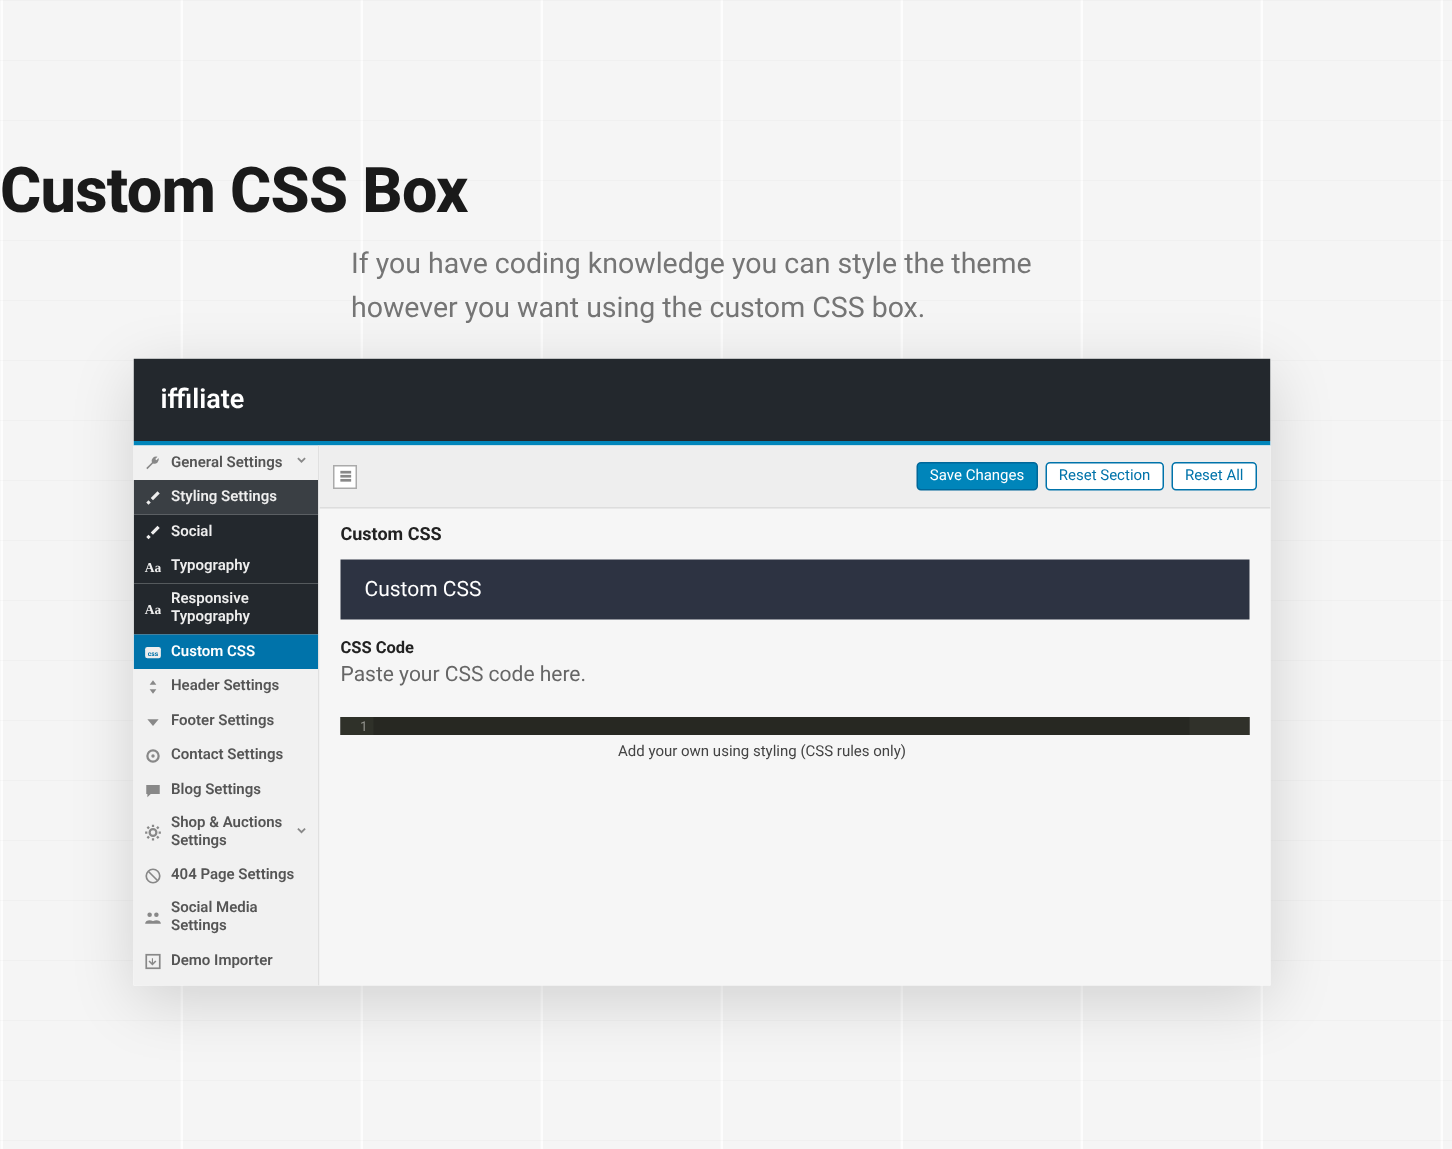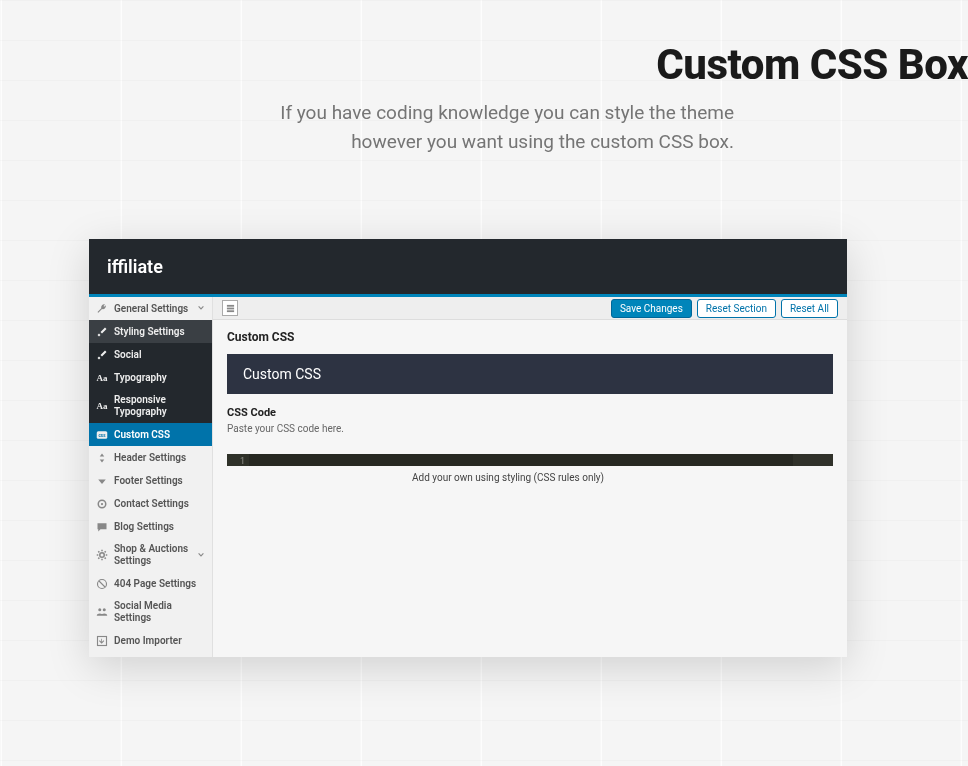--- a/index.html
+++ b/index.html
@@ -8,22 +8,22 @@
       height: 766px;
       background: #f5f5f5;
       background-image:
         linear-gradient(90deg, rgba(0,0,0,0.02) 1px, transparent 1px),
         linear-gradient(rgba(0,0,0,0.02) 1px, transparent 1px),
         linear-gradient(90deg, rgba(255,255,255,0.8) 2px, transparent 2px);
       background-size: 120px 40px, 120px 40px, 120px 40px;
       position: relative;
     }
     .hero {
-      text-align: right;
-      padding-top: 40px;
+      text-align: left;
+      padding-top: 103px;
     }
     .hero-title {
       font-size: 42px;
       font-weight: 800;
       color: #1a1a1a;
       letter-spacing: -0.5px;
     }
     .hero-subtitle {
       font-size: 19px;
       color: #757575;
@@ -86,21 +86,21 @@
     .side-icon { width: 12px; height: 12px; display:inline-flex; align-items:center; justify-content:center; flex-shrink:0; }
     .side-label { flex: 1; line-height: 1.2; font-weight: 600; }
     .side-chev { flex-shrink: 0; }
     .content {
       flex: 1;
       background: #f6f6f6;
       padding: 0;
       overflow: hidden;
     }
     .toolbar {
-      height: 23px;
+      height: 42px;
       background: #eee;
       border-bottom: 1px solid #ddd;
       display: flex;
       align-items: center;
       justify-content: space-between;
       padding: 0 9px;
     }
     .toolbar-left {
       width: 16px; height: 16px;
       border: 1px solid #aaa;
@@ -130,21 +130,21 @@
       margin-top: 10px;
       background: #2d3342;
       color: #fff;
       padding: 12px 16px;
       font-size: 14px;
       font-weight: 400;
     }
     .css-row { display: flex; margin-top: 12px; gap: 20px; flex-direction: column; }
     .css-left { width: 165px; }
     .css-left-title { font-size: 11px; font-weight: 700; color: #222; }
-    .css-left-sub { font-size: 10px; color: #666; margin-top: 4px; }
+    .css-left-sub { font-size: 14px; color: #666; margin-top: 4px; }
     .css-editor {
       flex: 1;
       height: 100px;
       background: #272822;
       position: relative;
       display: flex;
     }
     .css-gutter {
       width: 22px;
       background: #2f3129;

